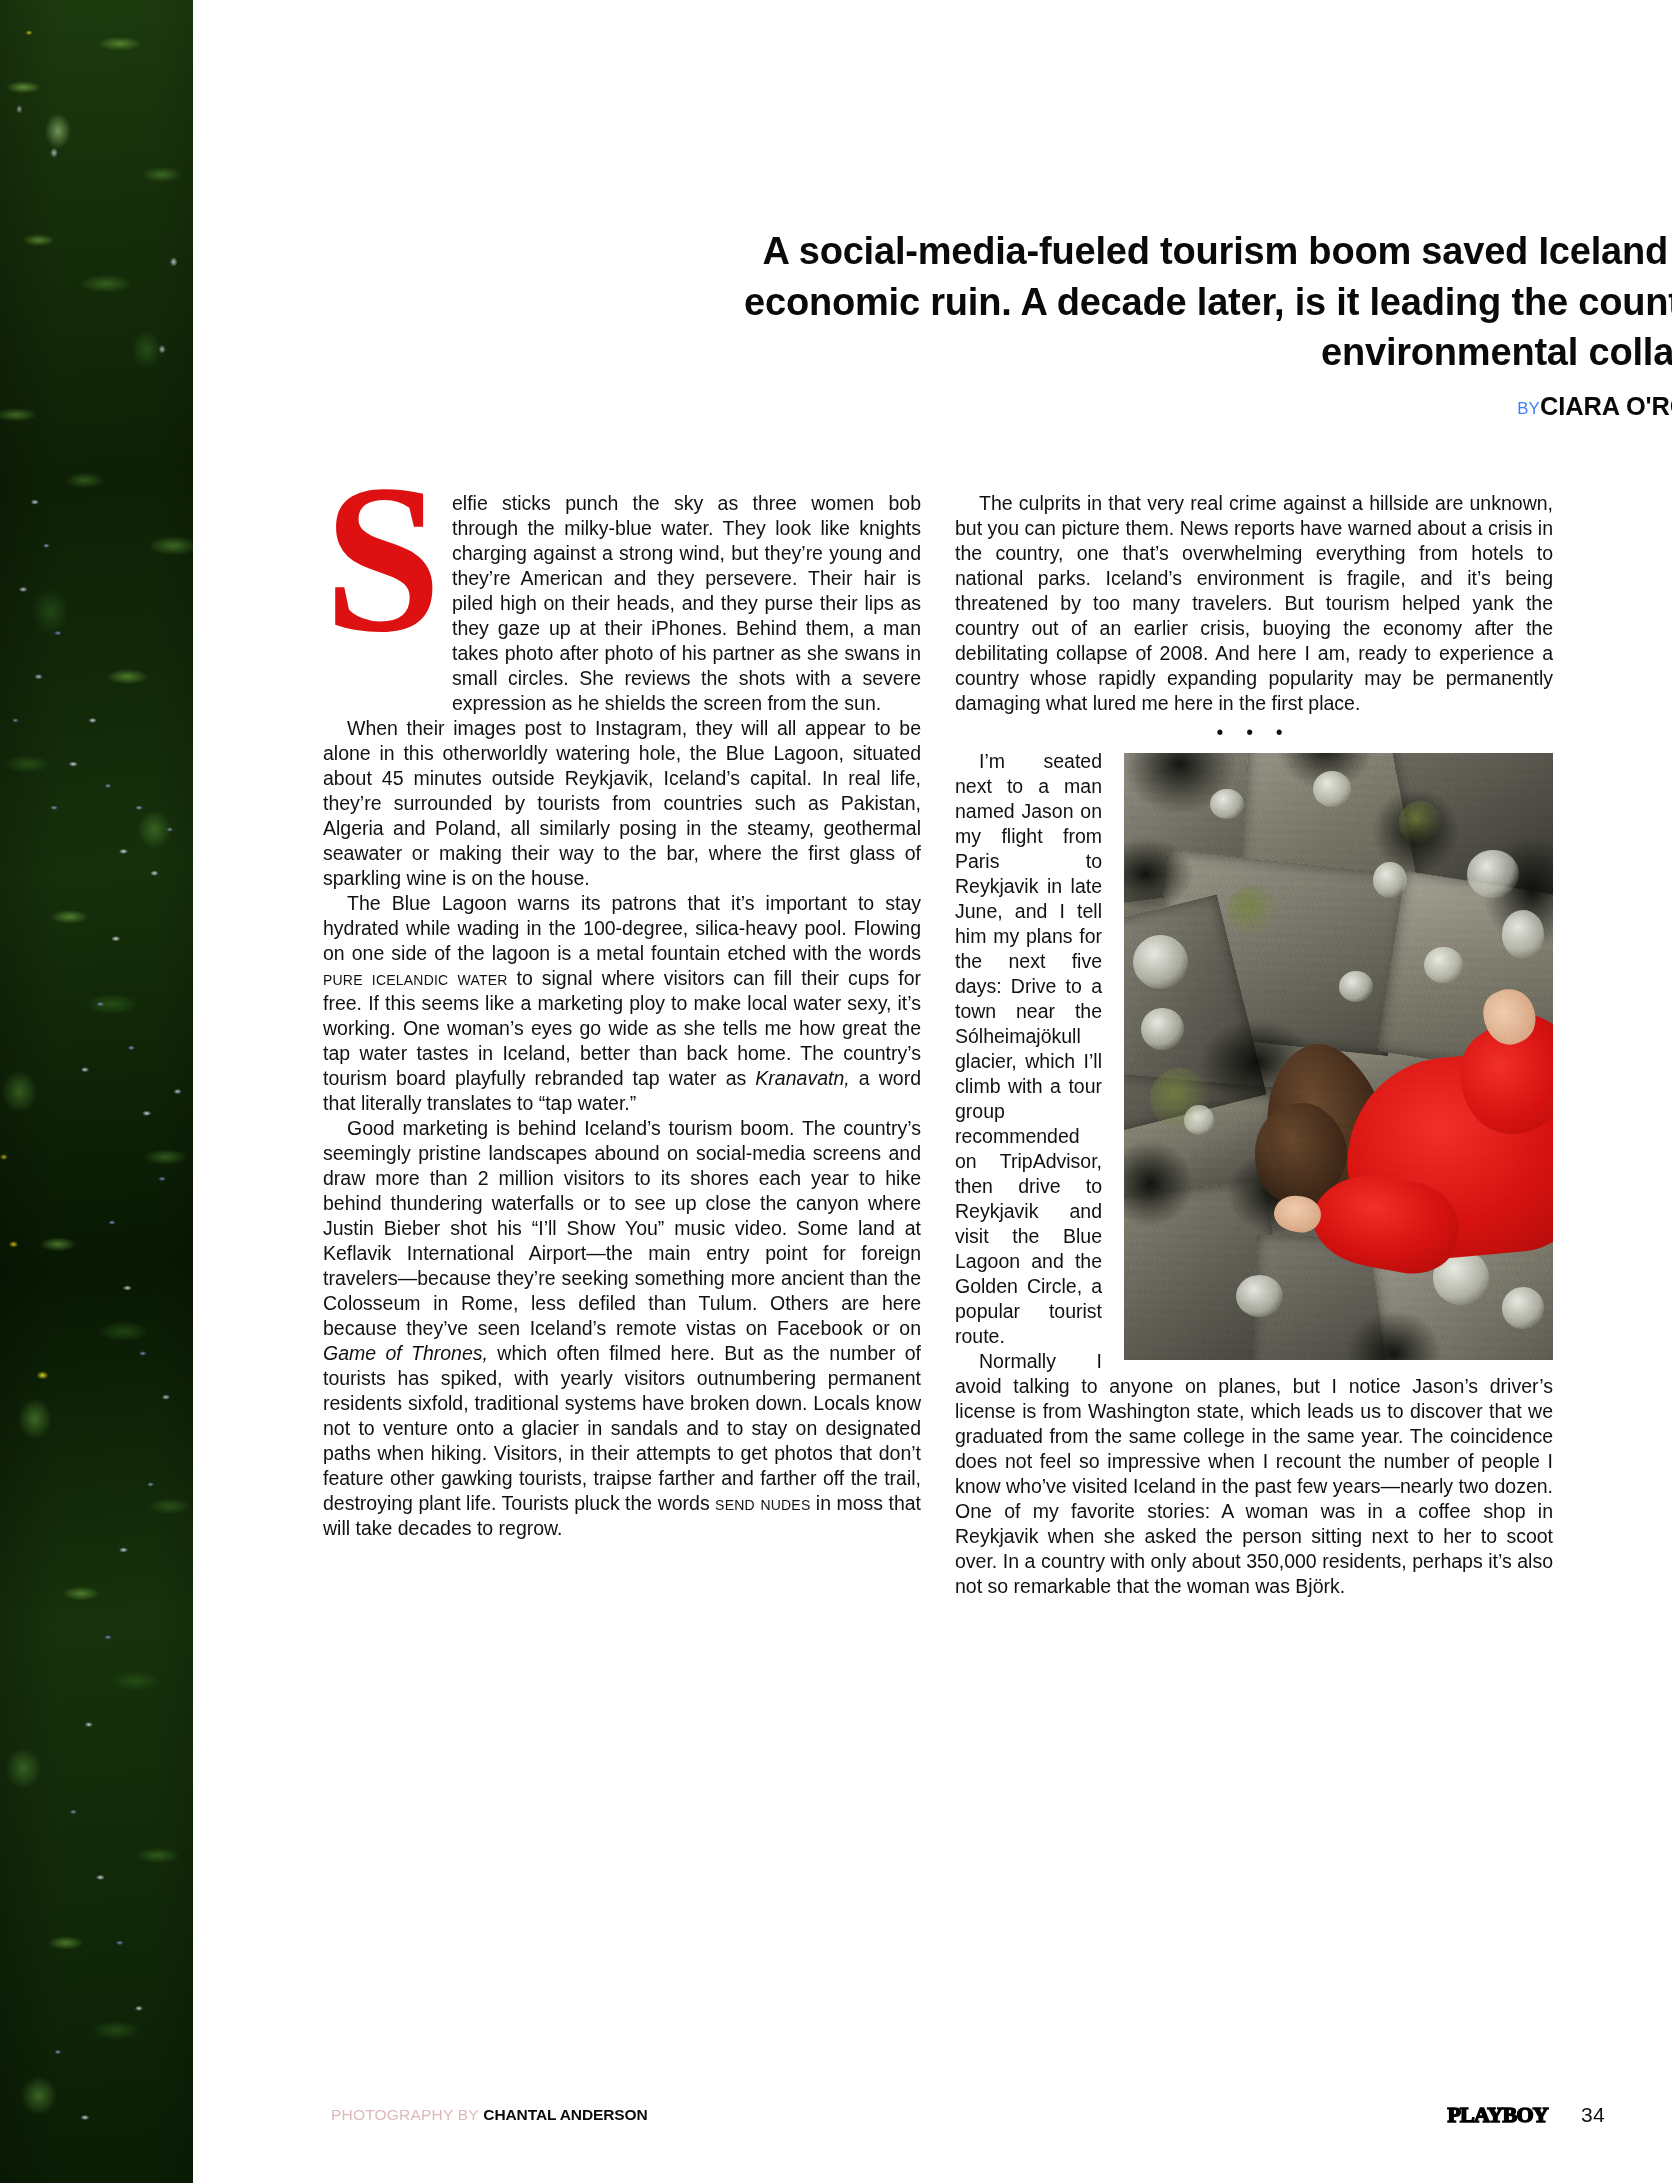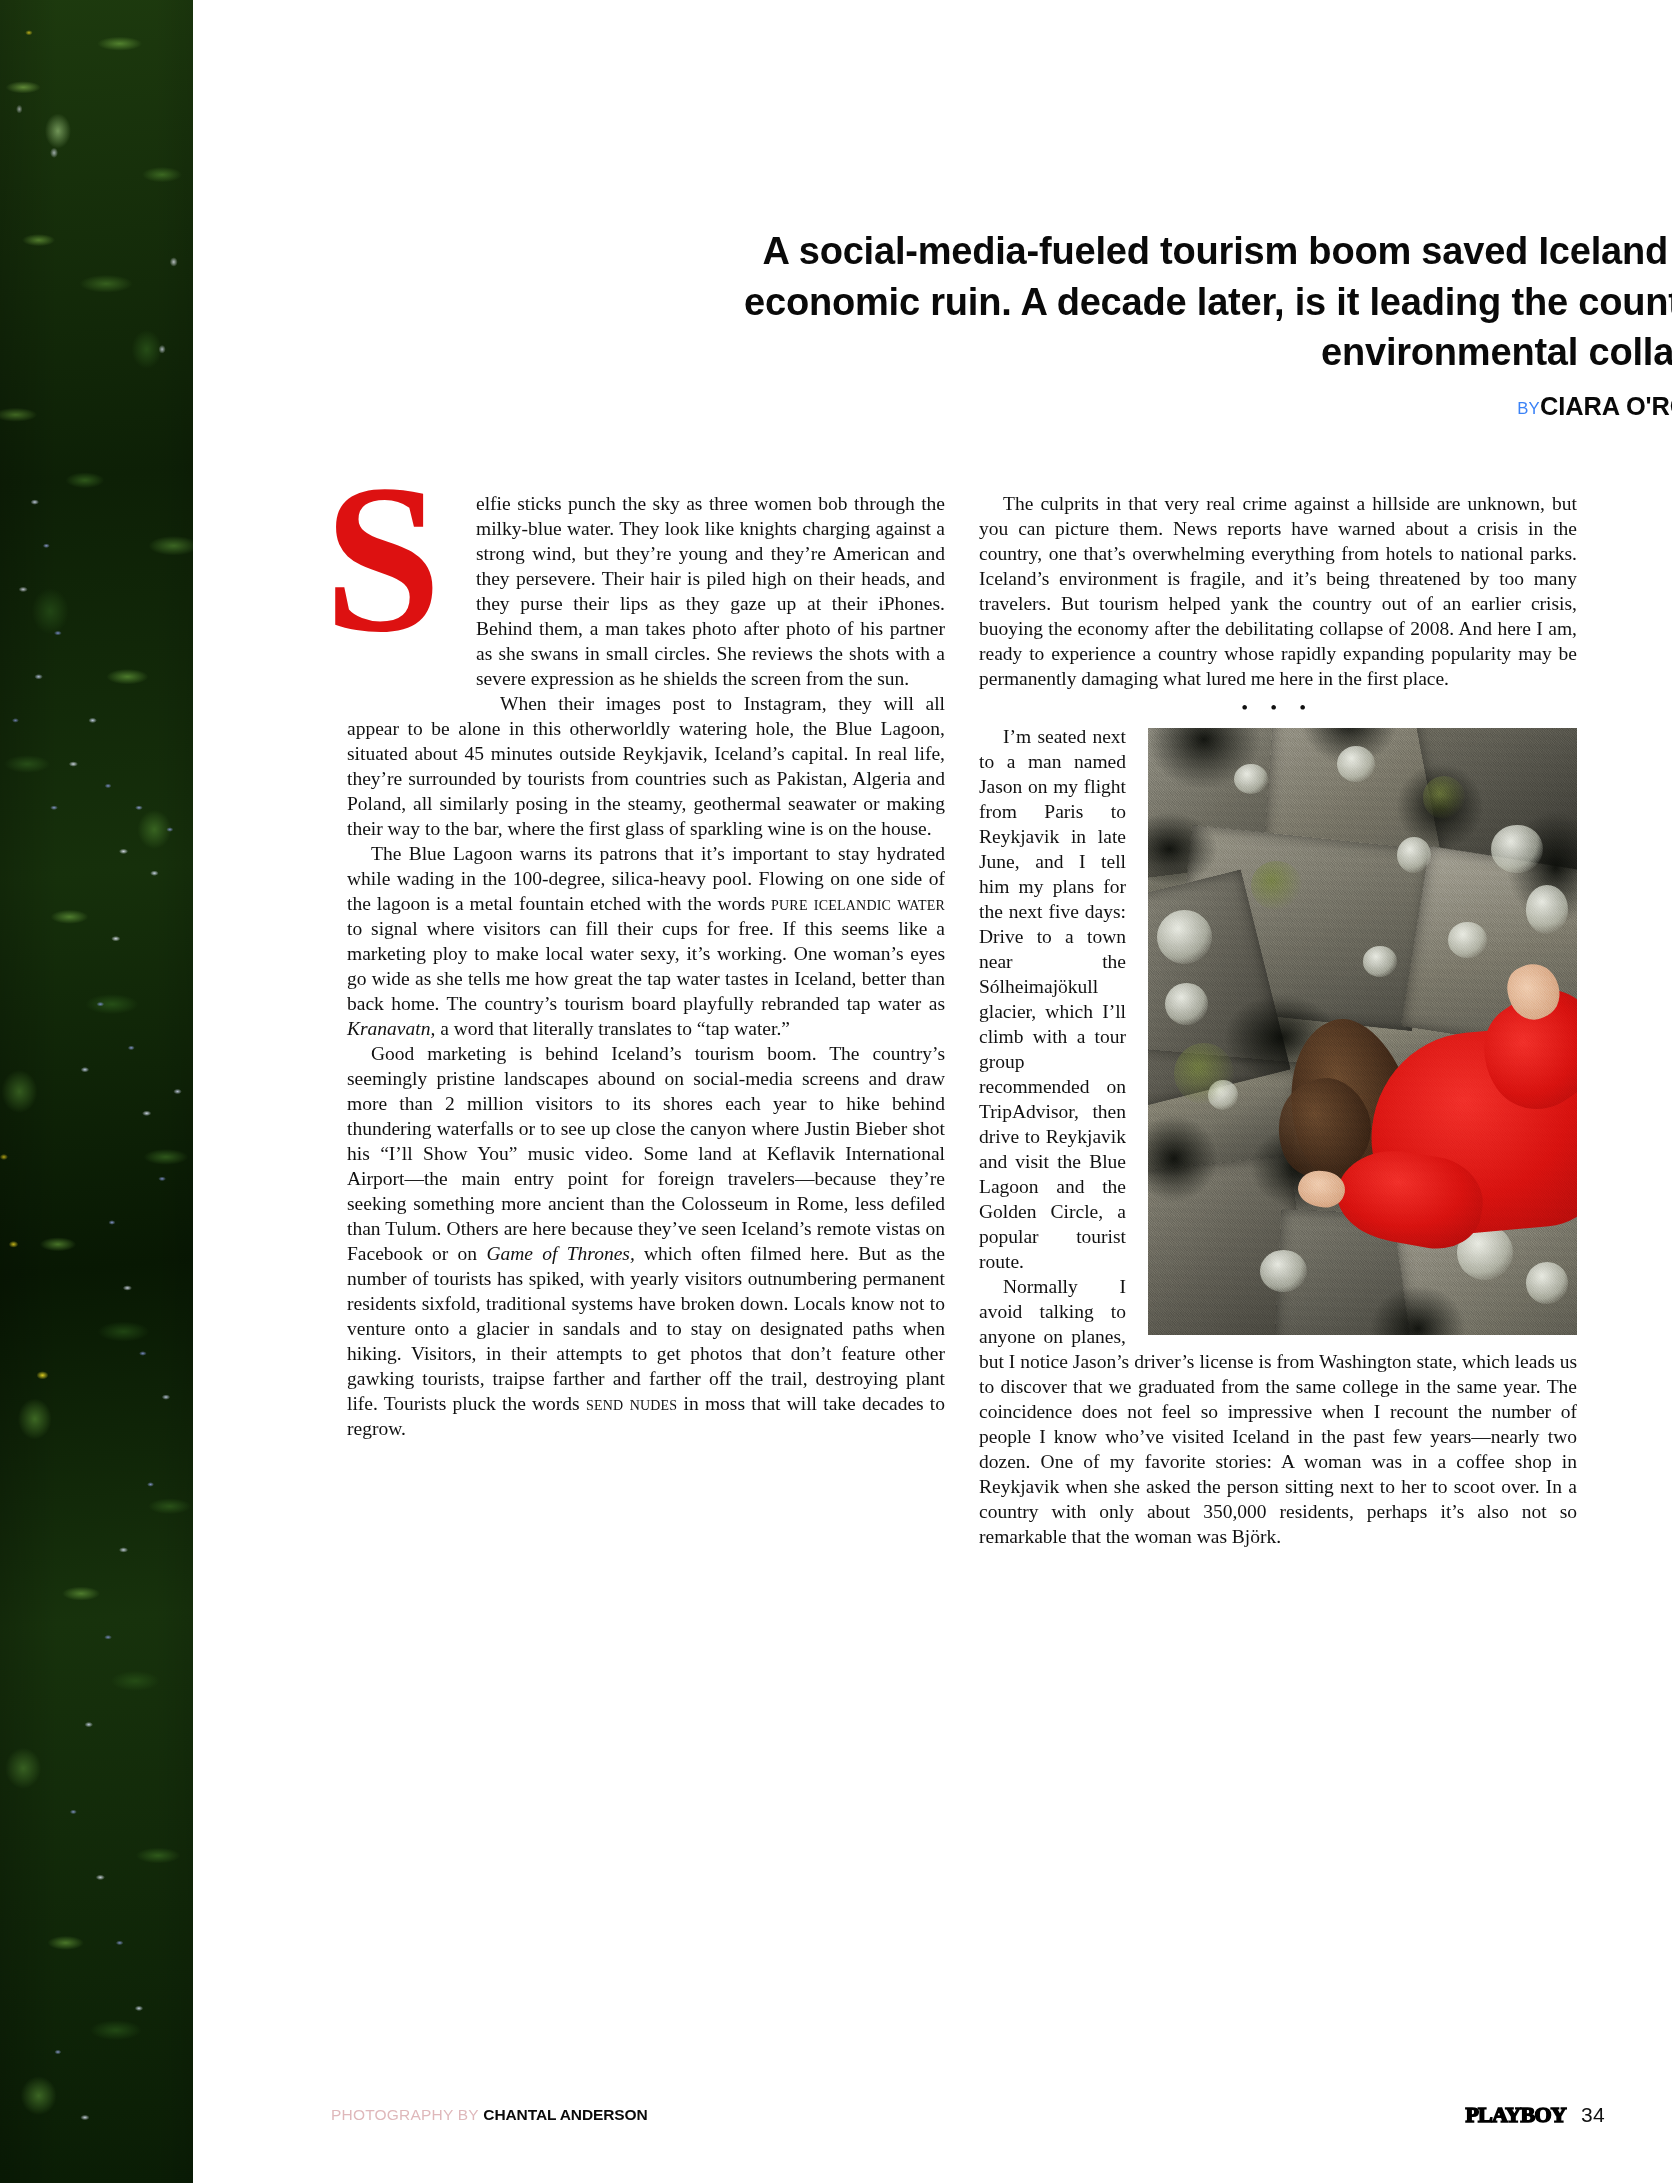--- a/index.html
+++ b/index.html
@@ -156,27 +156,26 @@
     font-weight: bold;
     font-size: 25.4px;
     letter-spacing: -0.1px;
   }
 
   
   .col {
     position: absolute;
     top: 491px;
     width: 598px;
-    font-family: Liberation Serif, serif;
+    font-family: Liberation Sans, sans-serif;
     font-size: 19.5px;
     line-height: 25px;
     color: #111111;
     text-align: justify;
     hyphens: none;
-    margin-left: 24px;
   }
   #col1 { left: 130px; }
   #col2 { left: 762px; }
 
   .col p { margin: 0; text-indent: 24px; }
   .sc {
     font-variant: small-caps;
     letter-spacing: 0.2px;
   }
   em { font-style: italic; }
@@ -282,21 +281,21 @@
     white-space: nowrap;
   }
   #credit .lbl { color: #dfb8bb; font-weight: normal; }
   #credit .name { color: #0a0a0a; font-weight: bold; letter-spacing: -0.1px; }
 
   #folio {
     position: absolute;
     right: 67px; top: 2102px;
     display: flex;
     align-items: baseline;
-    gap: 15px;
+    gap: 33px;
     white-space: nowrap;
   }
   #folio .logo {
     font-family: "Liberation Serif", serif;
     font-weight: bold;
     font-size: 22px;
     letter-spacing: -0.7px;
     color: #000;
     -webkit-text-stroke: 1.6px #000;
     paint-order: stroke fill;

